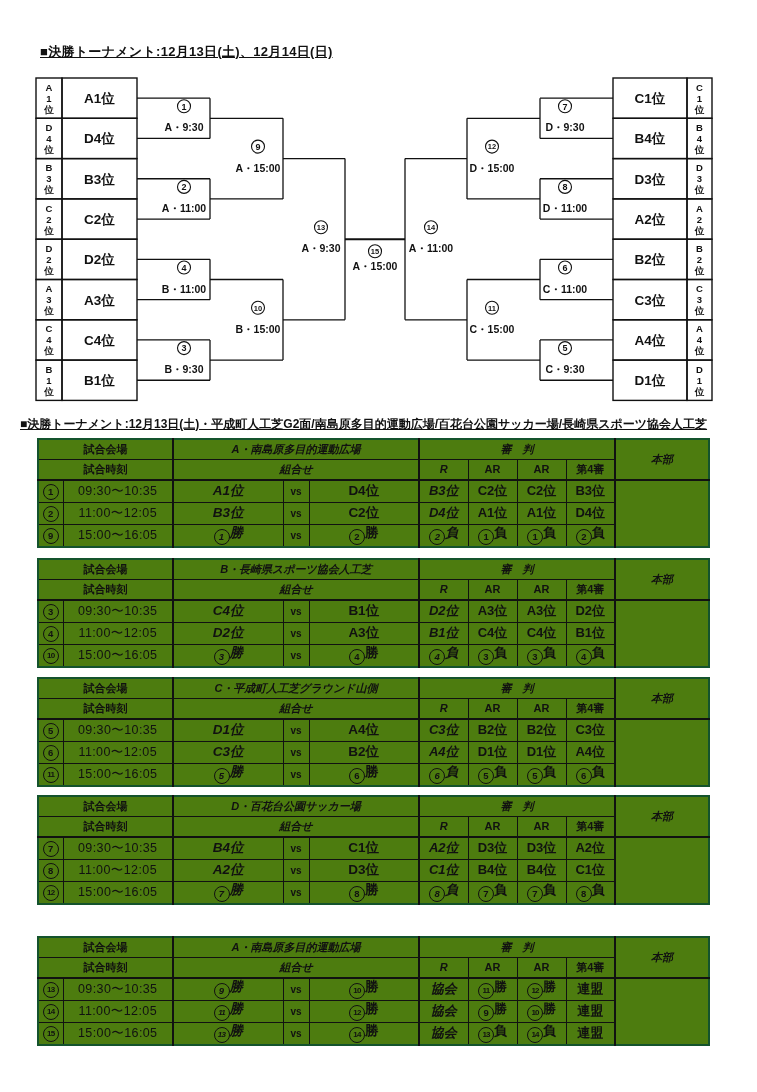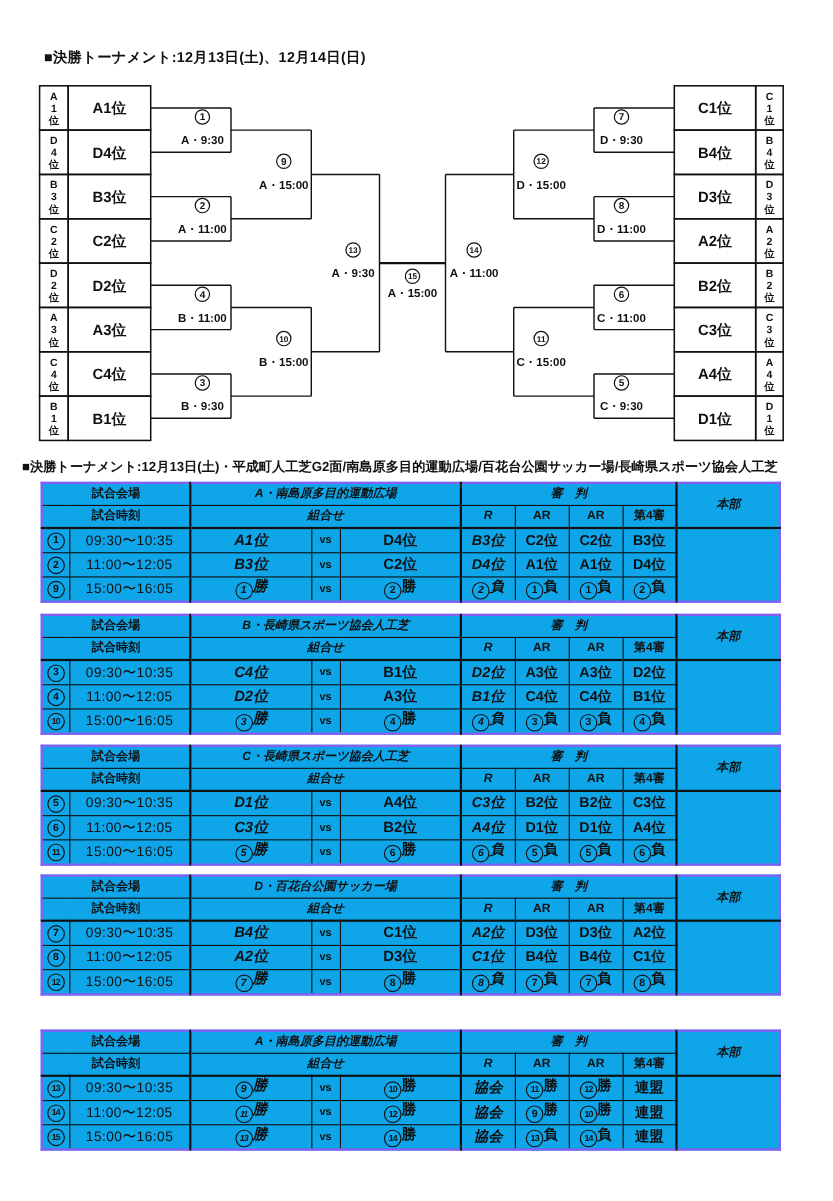--- a/index.html
+++ b/index.html
@@ -1,29 +1,29 @@
 <!DOCTYPE html>
 <html><head>
 <meta charset="utf-8">
 <style>
   html,body{margin:0;padding:0;background:#fff;}
   .page{
     position:relative;width:757px;height:1092px;background:#fff;overflow:hidden;
     font-family:"Liberation Sans",sans-serif;color:#111;
   }
-  .doc-title{position:absolute;font-weight:bold;white-space:nowrap;color:#111;}
+  .doc-title{position:absolute;font-weight:bold;white-space:nowrap;color:#111;text-decoration:underline;}
   #title-main{left:40px;top:43px;font-size:13px;letter-spacing:0.3px;}
   #title-dec13{left:20px;top:416px;font-size:12px;}
   #title-dec14{left:35px;top:917px;font-size:12px;}
   #bracket{position:absolute;left:0;top:0;}
   #bracket text{font-family:"Liberation Sans",sans-serif;fill:#111;}
 
   table.sched{
     position:absolute;left:37px;border-collapse:collapse;table-layout:fixed;width:671px;
-    background:#0ea5e9;border:2px solid #8b5cf6;
+    background:#4d7c0f;border:2px solid #14532d;
   }
   .sched td{
     border:1px solid #111;text-align:center;vertical-align:middle;
     overflow:hidden;white-space:nowrap;padding:0;line-height:1.1;color:#111;
   }
   .sched td.sec-l{border-left:2px solid #111;font-style:italic;}
   .sched tr.h2 td{border-bottom:2px solid #111;}
   .sched td.hq{border-bottom:2px solid #111;}
   .sched tr.h1 td,.sched tr.h2 td{height:19px;font-size:11px;font-weight:bold;}
   .sched td.venue-name{font-size:11.5px;}
@@ -439,21 +439,21 @@
         <col style="width:110px">
         <col style="width:49px">
         <col style="width:49px">
         <col style="width:49px">
         <col style="width:49px">
         <col style="width:94px">
       </colgroup>
       <tbody>
         <tr class="h1">
         <td colspan="2">試合会場</td>
-        <td colspan="3" class="sec-l venue-name">C・長崎県スポーツ協会人工芝</td>
+        <td colspan="3" class="sec-l venue-name">C・平成町人工芝グラウンド山側</td>
         <td colspan="4" class="sec-l">審　判</td>
         <td rowspan="2" class="sec-l hq">本部</td>
       </tr>
       <tr class="h2">
         <td colspan="2">試合時刻</td>
         <td colspan="3" class="sec-l">組合せ</td>
         <td class="sec-l">R</td>
         <td>AR</td>
         <td>AR</td>
         <td class="f4">第4審</td>

